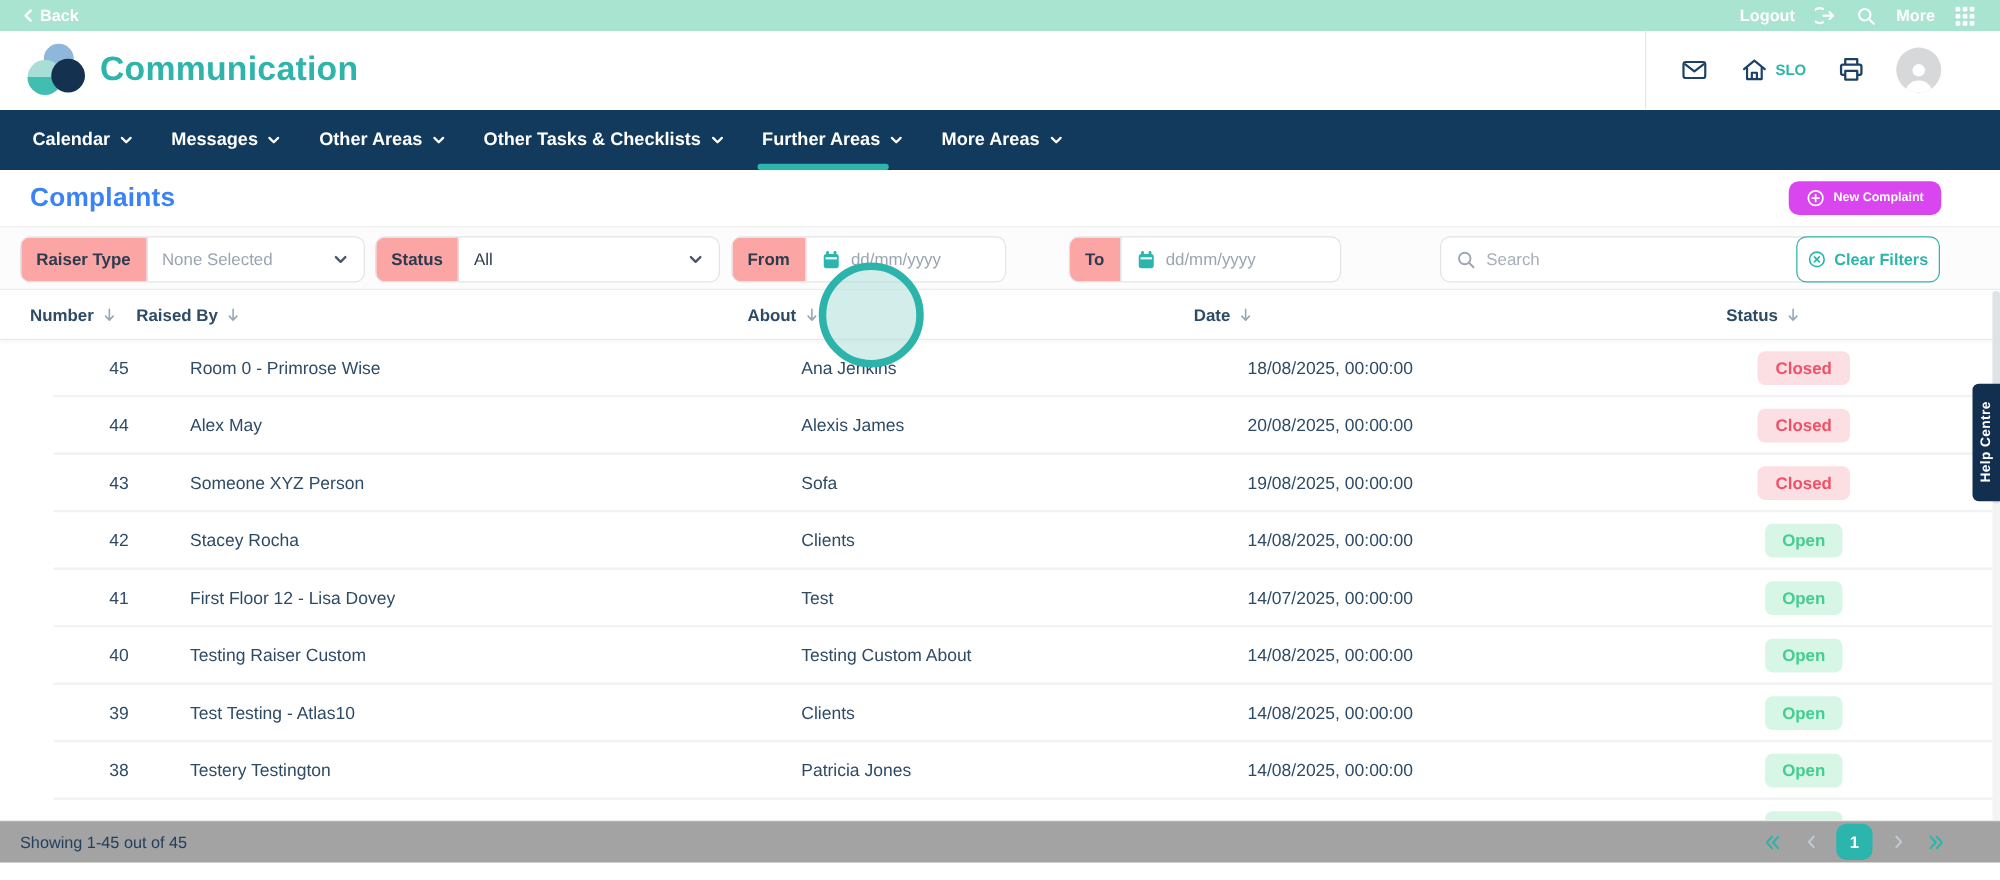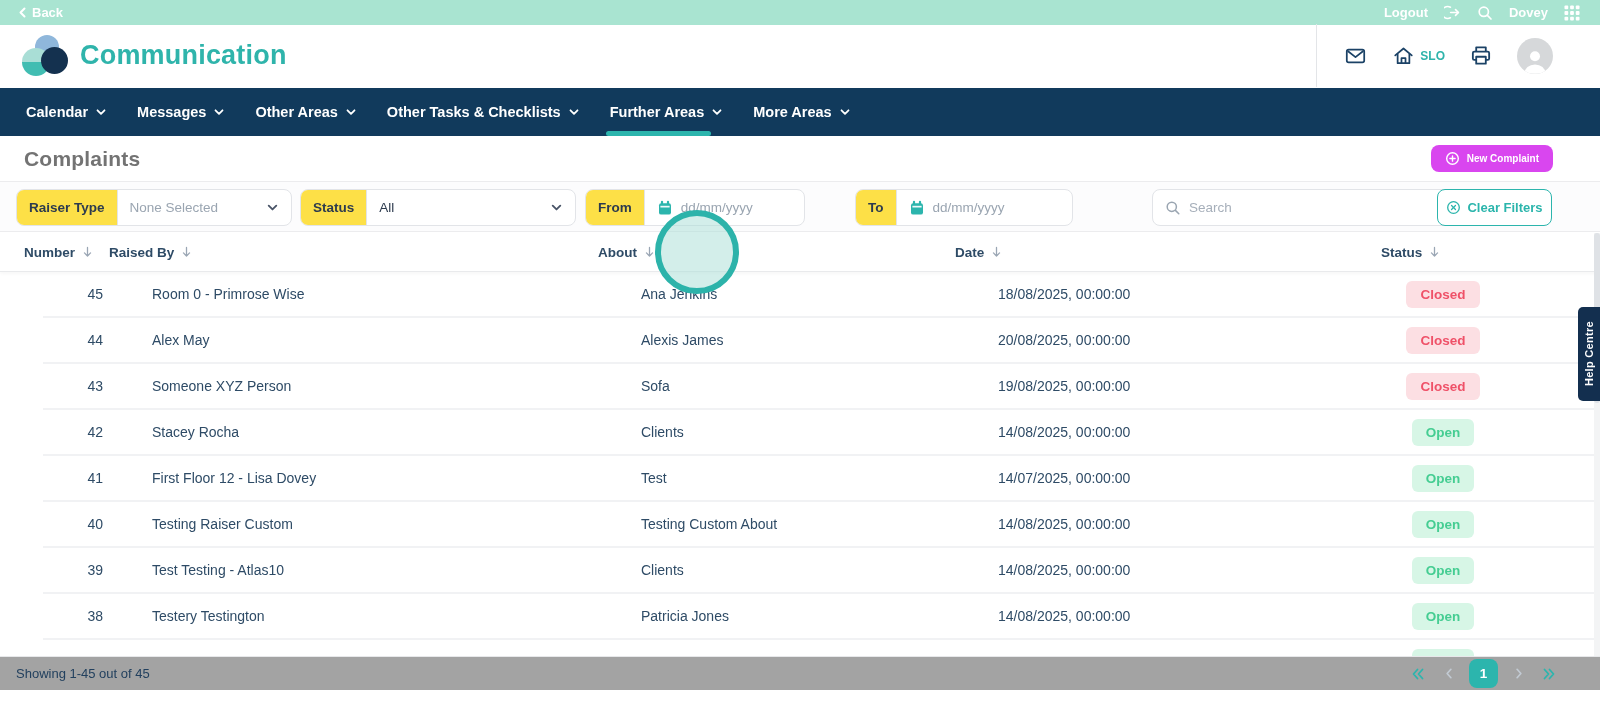--- a/index.html
+++ b/index.html
@@ -36,31 +36,31 @@
          display:flex; align-items:stretch; padding-left:24px; }
   .nav-item { position:relative; display:flex; align-items:center; gap:7px; color:#fff; font-size:14.5px;
               font-weight:600; padding:0 2px; margin-right:26px; cursor:pointer; white-space:nowrap; }
   .nav-underline { position:absolute; left:-2px; bottom:0; width:calc(100% - 12px); height:5px;
                    background:#2CB5AD; border-radius:3px; }
 
   
   .titlebar { position:absolute; left:0; top:136px; width:100%; height:46px; background:#fff;
               border-bottom:1px solid #ececee; display:flex; align-items:center; justify-content:space-between;
               padding:0 47px 0 24px; }
-  .page-title { font-size:21px; font-weight:bold; color:#737373; letter-spacing:.2px;text-align:center; }
+  .page-title { font-size:21px; font-weight:bold; color:#3b82f6; letter-spacing:.2px;text-align:center; }
   .btn-new { display:flex; align-items:center; gap:7px; background:#d946ef; color:#fff; border:none;
              font-family:inherit; font-size:10px; font-weight:600; height:27px; padding:0 14px;
              border-radius:8px; cursor:pointer; }
 
   
   .filterbar { position:absolute; left:0; top:182px; width:100%; height:50px; background:#FCFCFD;
                border-bottom:1px solid #ececee; }
   .ctrl { position:absolute; top:7px; height:37px; background:#fff; border:1px solid #E2E4E8;
           border-radius:8px; display:flex; align-items:center; overflow:hidden; cursor:pointer; }
-  .ctrl .seg-label { background:#fde047; border-right:1px solid #E2E4E8; height:100%; display:flex;
+  .ctrl .seg-label { background:#fca5a5; border-right:1px solid #E2E4E8; height:100%; display:flex;
                      align-items:center; padding:0 12px; font-size:13.5px; font-weight:600; color:#2D3B4E; white-space:nowrap; }
   .ctrl .seg-value { flex:1; display:flex; align-items:center; gap:8px; padding:0 12px; font-size:13.5px; }
   .val-muted { color:#9AA5B1; }
   .val-dark { color:#2D3B4E; }
   .ctrl .chev { margin-left:auto; color:#4A5568; display:flex; }
   .ctrl-raiser { left:16px; width:276px; }
   .ctrl-status { left:300px; width:276px; }
   .ctrl-from   { left:585px; width:220px; }
   .ctrl-to     { left:855px; width:218px; }
   .search-box  { position:absolute; top:7px; left:1152px; width:318px; height:37px; background:#fff;
@@ -136,21 +136,21 @@
             <line x1="7" y1="9" x2="15" y2="9" stroke="#fff" stroke-width="1.7" stroke-linecap="round"></line>
             <path d="M12.2 5.9 L15.3 9 L12.2 12.1" fill="none" stroke="#fff" stroke-width="1.7" stroke-linecap="round" stroke-linejoin="round"></path>
           </svg>
       </span>
       <span class="tb-icon">
         <svg width="16" height="16" viewBox="0 0 16 16">
             <circle cx="6.8" cy="6.8" r="4.6" fill="none" stroke="#fff" stroke-width="1.7"></circle>
             <line x1="10.4" y1="10.4" x2="14" y2="14" stroke="#fff" stroke-width="1.7" stroke-linecap="round"></line>
           </svg>
       </span>
-      <span class="txt">Dovey</span>
+      <span class="txt">More</span>
       <span class="tb-icon">
         <svg width="16" height="16" viewBox="0 0 17 17" fill="#fff">
             <rect x="0.5" y="0.5" width="4" height="4" rx="1"></rect>
             <rect x="6.5" y="0.5" width="4" height="4" rx="1"></rect>
             <rect x="12.5" y="0.5" width="4" height="4" rx="1"></rect>
             <rect x="0.5" y="6.5" width="4" height="4" rx="1"></rect>
             <rect x="6.5" y="6.5" width="4" height="4" rx="1"></rect>
             <rect x="12.5" y="6.5" width="4" height="4" rx="1"></rect>
             <rect x="0.5" y="12.5" width="4" height="4" rx="1"></rect>
             <rect x="6.5" y="12.5" width="4" height="4" rx="1"></rect>

